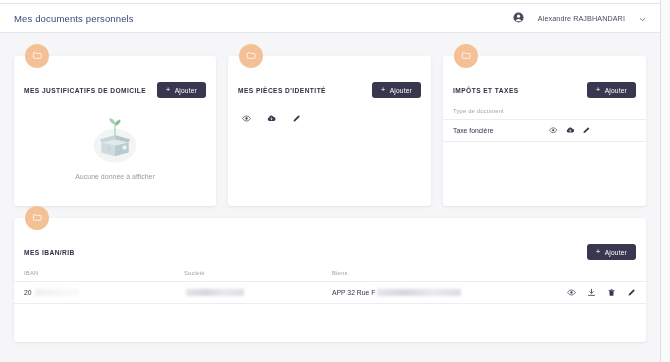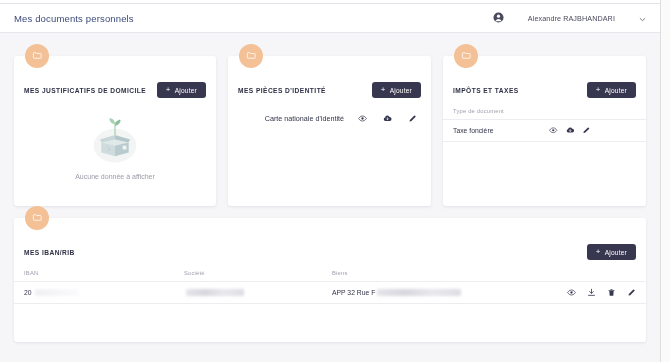--- a/index.html
+++ b/index.html
@@ -44,21 +44,21 @@
 
   .page-title {
     font-size: 9.5px;
     color: #3b4a7a;
     letter-spacing: 0.15px;
   }
 
   .user-area {
     display: flex;
     align-items: center;
-    gap: 24px;
+    gap: 14px;
   }
 
   .avatar-icon { display: block; }
 
   .user-name {
     font-size: 7.2px;
     color: #4a4a5e;
     letter-spacing: 0.1px;
   }
 
@@ -306,21 +306,20 @@
 
     <div class="card-head">
       <div class="card-title">MES PIÈCES D'IDENTITÉ</div>
       <button class="btn-add">
         <span class="plus">+</span>
         <span>Ajouter</span>
       </button>
     </div>
 
     <div class="doc-row">
-      <div class="doc-label">Carte nationale d'identité</div>
       <div class="icon-group">
         <span class="icon-btn">
           <svg width="9" height="9" viewBox="0 0 24 24">
             <path d="M1.6 12S5.6 5.2 12 5.2 22.4 12 22.4 12 18.4 18.8 12 18.8 1.6 12 1.6 12Z" fill="none" stroke="#373850" stroke-width="1.9"></path>
             <circle cx="12" cy="12" r="3.1" fill="#373850"></circle>
           </svg>
         </span>
         <span class="icon-btn">
           <svg width="9" height="9" viewBox="0 0 24 24">
             <path d="M6.2 18.4a4.6 4.6 0 0 1-.4-9.1 6 6 0 0 1 11.6-1.2 4.2 4.2 0 0 1 .4 10.3z" fill="#373850"></path>

